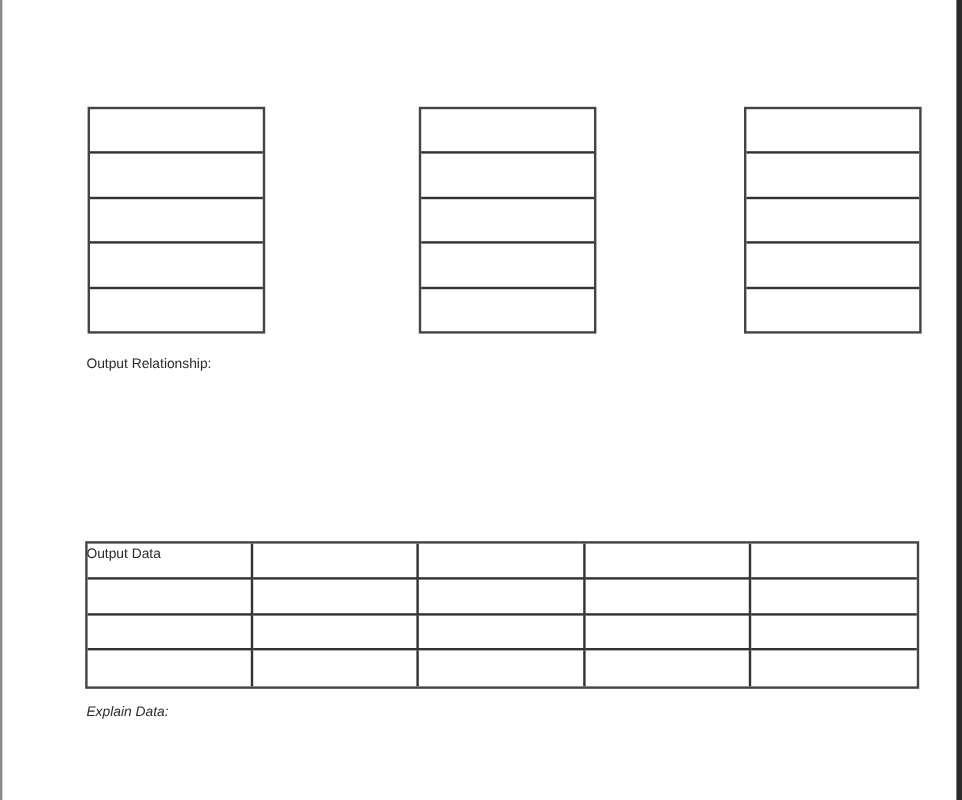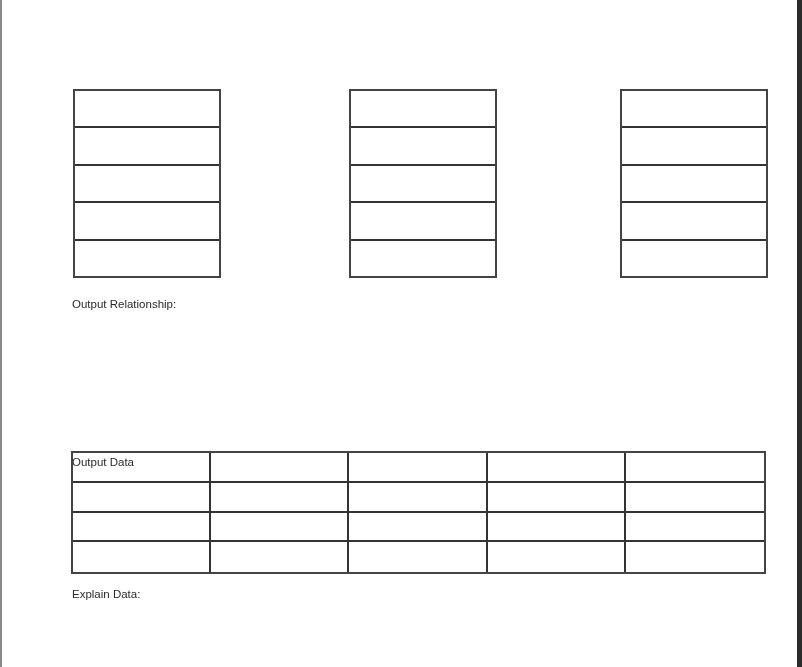--- a/index.html
+++ b/index.html
@@ -100,16 +100,16 @@
     <div class="cell"></div>
     <div class="cell last-col"></div>
 
     <div class="cell last-row"></div>
     <div class="cell last-row"></div>
     <div class="cell last-row"></div>
     <div class="cell last-row"></div>
     <div class="cell last-row last-col"></div>
   </div>
 
-  <div class="label" style="left:70px; top:588px;">Explain Data:</div>
+  <div class="label" style="left:70px; top:588px;font-style:italic;">Explain Data:</div>
 </div>
 
 <div class="right-edge"></div>
 
 </body></html>

